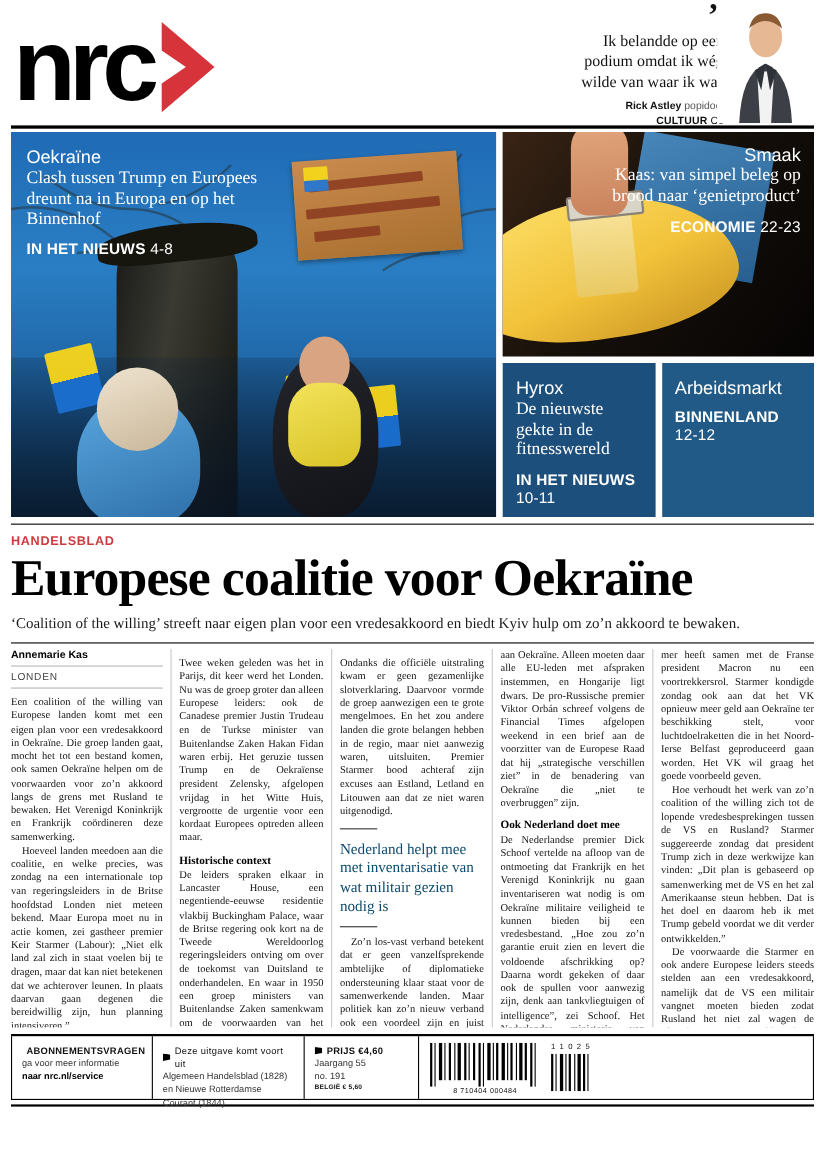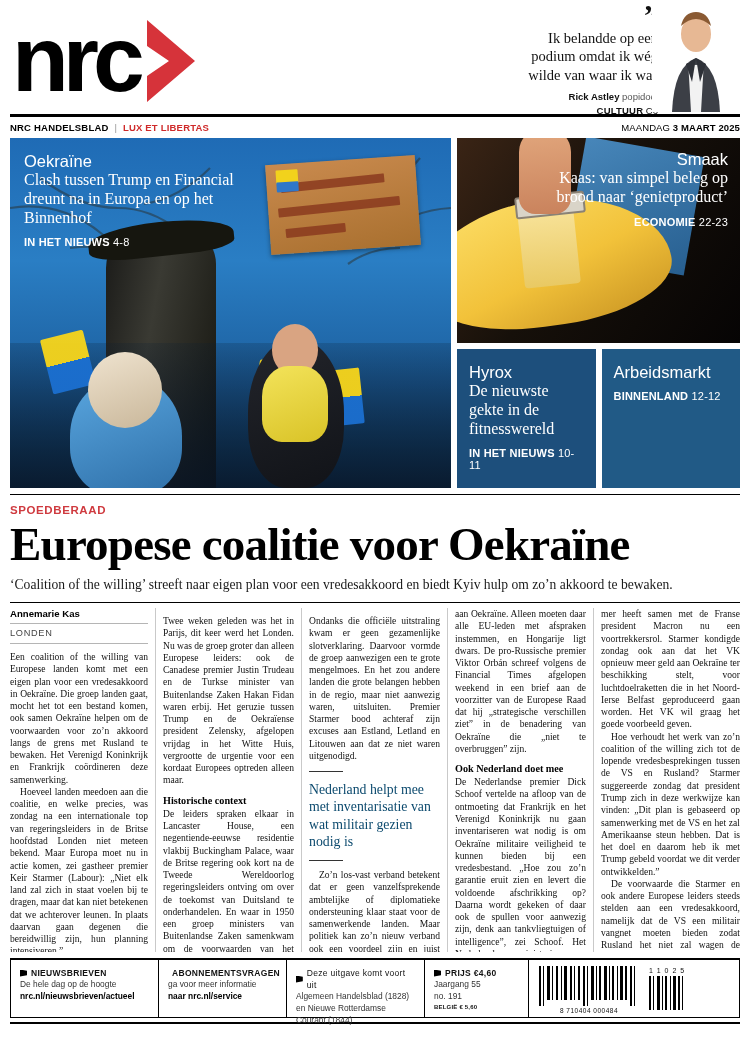--- a/index.html
+++ b/index.html
@@ -142,21 +142,21 @@
     line-height: 1.1;
   }
   .ov-sub {
     font-family: "Liberation Serif", serif;
     font-size: 16px;
     line-height: 1.17;
     color: #fff;
     margin-top: 1px;
   }
   .ov-tag {
-    font-size: 11px;
+    font-size: 14px;
     color: #fff;
     margin-top: 9px;
     letter-spacing: 0.2px;
   }
   .ov-tag b { font-weight: bold; }
   .ov-tag .pg { font-weight: normal; }
 
   .overlay-left {
     position: absolute;
     left: 14px; top: 14px;
@@ -442,31 +442,20 @@
         <path d="M20 112 q2 -46 24 -54 q22 8 24 54Z" fill="#3c3f46"></path>
         <path d="M36 60 q8 10 16 0 l-3 52 h-10Z" fill="#f2f2f2"></path>
         <path d="M44 58 l-10 6 l6 18 Z" fill="#2e3138"></path>
         <path d="M44 58 l10 6 l-6 18 Z" fill="#2e3138"></path>
       </svg>
     </div>
   </div>
 
   <div class="rule-thick"></div>
 
-  <div class="strap">
-    <div>
-      <span>NRC HANDELSBLAD</span>
-      <span class="sep">|</span>
-      <span class="lux">LUX ET LIBERTAS</span>
-    </div>
-    <div class="date">
-      <span>MAANDAG</span>
-      <b>3 MAART 2025</b>
-    </div>
-  </div>
 
   <div class="top-grid">
 
     <div class="photo-main">
       <div class="sky"></div>
       <svg class="branches" width="441" height="350" viewBox="0 0 441 350" aria-hidden="true">
         <g stroke="#2b2a22" stroke-width="2.2" fill="none" opacity="0.85">
           <path d="M0 70 q50 -8 92 26 q30 24 64 18"></path>
           <path d="M30 40 q40 30 78 30 q32 0 60 22"></path>
           <path d="M200 30 q-30 30 -66 36"></path>
@@ -491,21 +480,21 @@
       <div class="flag" style="left:246px; top:224px; transform:rotate(8deg);"></div>
       <div class="flag" style="left:300px; top:232px; width:52px; transform:rotate(-6deg);"></div>
       <div class="person" style="left:60px; top:238px; width:112px; height:120px; background:linear-gradient(160deg,#5aa7e0,#2e6fa8);"></div>
       <div class="person" style="left:78px; top:214px; width:74px; height:76px; background:linear-gradient(160deg,#efe3cf,#c9b79a); border-radius:50%;"></div>
       <div class="person" style="left:238px; top:200px; width:96px; height:150px; background:linear-gradient(160deg,#23252b,#111318);"></div>
       <div class="person" style="left:262px; top:186px; width:46px; height:52px; background:#d9a482; border-radius:50%;"></div>
       <div class="person" style="left:252px; top:228px; width:66px; height:76px; background:linear-gradient(160deg,#f3e35a,#d9c327); border-radius:40% 40% 30% 30%;"></div>
 
       <div class="overlay-left">
         <div class="ov-title">Oekraïne</div>
-        <div class="ov-sub">Clash tussen Trump en Financial dreunt na in Europa en op het Binnenhof</div>
+        <div class="ov-sub">Clash tussen Trump en Europees dreunt na in Europa en op het Binnenhof</div>
         <div class="ov-tag">
           <b>IN HET NIEUWS</b>
           <span class="pg">4-8</span>
         </div>
       </div>
     </div>
 
     <div class="photo-right-col">
       <div class="photo-smaak">
         <div class="cheese-bg"></div>
@@ -539,21 +528,21 @@
             <b>BINNENLAND</b>
             <span class="pg">12-12</span>
           </div>
         </div>
       </div>
     </div>
   </div>
 
   <div class="thin-rule"></div>
 
-  <div class="kicker">SPOEDBERAAD</div>
+  <div class="kicker">HANDELSBLAD</div>
   <h1 class="headline">Europese coalitie voor Oekraïne</h1>
   <div class="standfirst">‘Coalition of the willing’ streeft naar eigen plan voor een vredesakkoord en biedt Kyiv hulp om zo’n akkoord te bewaken.</div>
   <div class="rule-after-head"></div>
 
   <div class="body-grid">
 
     <div class="col">
       <div class="byline">Annemarie Kas</div>
       <div class="byline-loc">LONDEN</div>
       <div class="bodytext">
@@ -604,28 +593,20 @@
         <p class="first">mer heeft samen met de Franse president Macron nu een voortrekkersrol. Starmer kondigde zondag ook aan dat het VK opnieuw meer geld aan Oekraïne ter beschikking stelt, voor luchtdoelraketten die in het Noord-Ierse Belfast geproduceerd gaan worden. Het VK wil graag het goede voorbeeld geven.</p>
         <p>Hoe verhoudt het werk van zo’n coalition of the willing zich tot de lopende vredesbesprekingen tussen de VS en Rusland? Starmer suggereerde zondag dat president Trump zich in deze werkwijze kan vinden: „Dit plan is gebaseerd op samenwerking met de VS en het zal Amerikaanse steun hebben. Dat is het doel en daarom heb ik met Trump gebeld voordat we dit verder ontwikkelden.”</p>
         <p>De voorwaarde die Starmer en ook andere Europese leiders steeds stelden aan een vredesakkoord, namelijk dat de VS een militair vangnet moeten bieden zodat Rusland het niet zal wagen de afspraken van het akkoord te schenden, lijkt nu minder prioriteit te hebben. Daar verwees ook Mark Rutte naar, secretaris-generaal van de NAVO, na afloop van de top: „De Amerikanen zeggen terecht, hé, jullie praten over het handhaven van een staakt-het-vuren, maar daar moeten we eerst zien te komen.”</p>
       </div>
     </div>
   </div>
 
   <div class="footer-rule-top"></div>
   <div class="footer">
 
-    <div class="fcell f1">
-      <div class="fhead">
-        <span class="bullet"></span>
-        <span>NIEUWSBRIEVEN</span>
-      </div>
-      <div class="fline">De hele dag op de hoogte</div>
-      <div class="fline"><b>nrc.nl/nieuwsbrieven/actueel</b></div>
-    </div>
 
 
     <div class="fcell f3">
       <div class="fhead">
         <span class="bullet"></span>
         <span>ABONNEMENTSVRAGEN</span>
       </div>
       <div class="fline">ga voor meer informatie</div>
       <div class="fline"><b>naar nrc.nl/service</b></div>
     </div>

